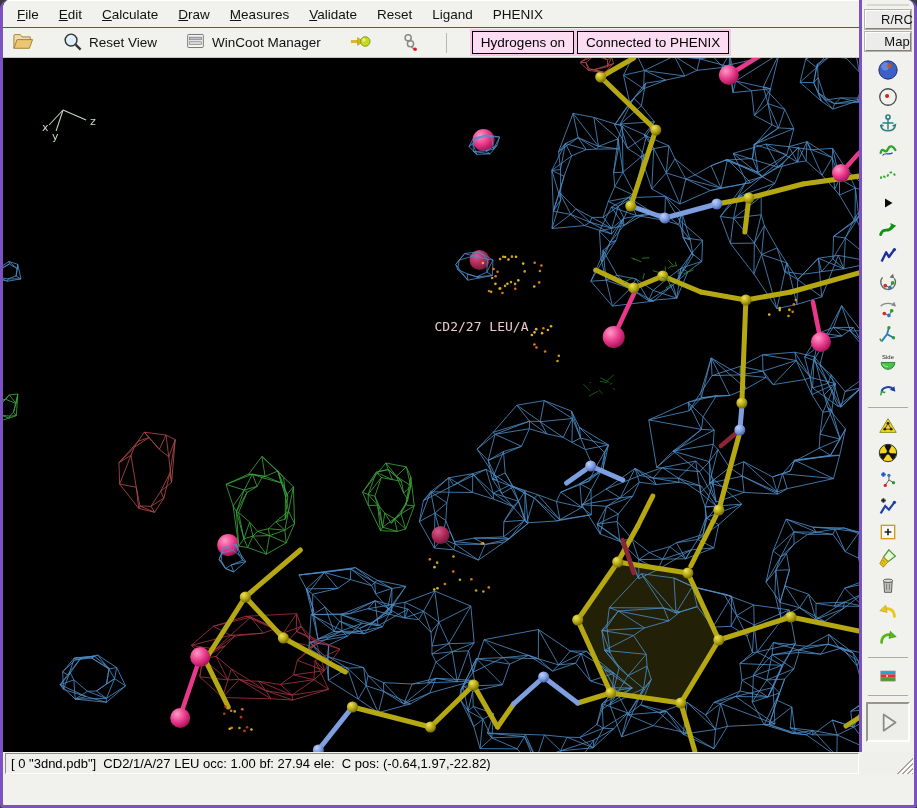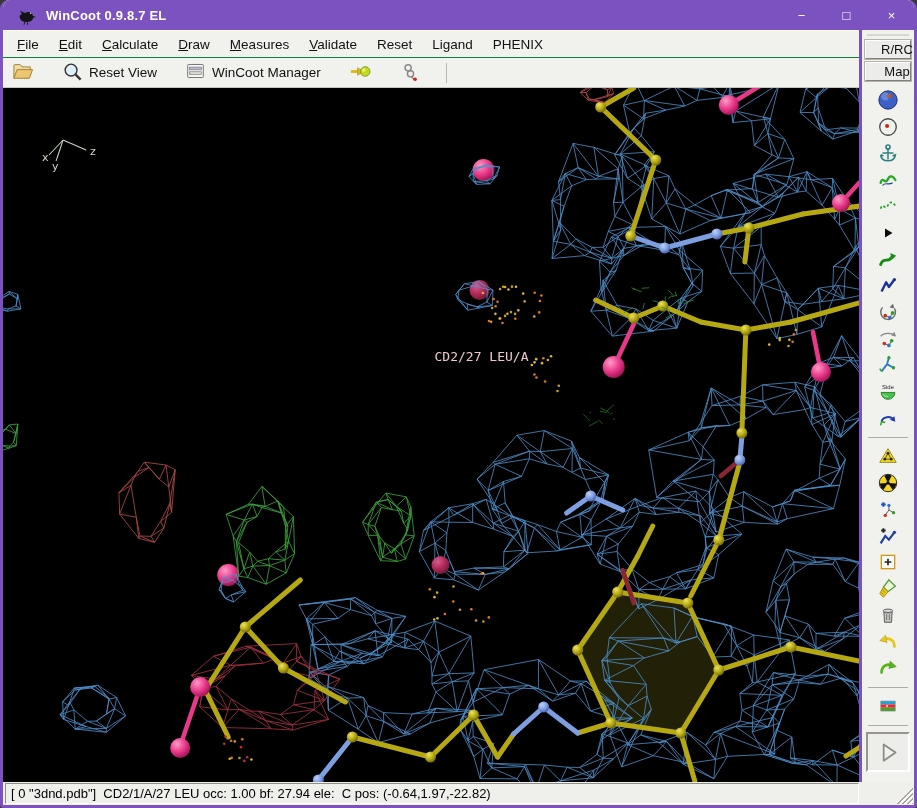--- a/index.html
+++ b/index.html
@@ -30,35 +30,20 @@
   .playbtn{margin-top:auto;width:44px;height:40px;background:#ededea;border:2px solid;border-color:#98958f #fff #fff #98958f;display:flex;align-items:center;justify-content:center;margin-bottom:8px;}
   .statusbar{grid-area:4/1/5/3;background:#efefec;display:flex;align-items:stretch;padding:1px 1px 1px 2px;gap:2px;}
   .statusbox{flex:1;border:1px solid;border-color:#908d87 #fff #fff #908d87;display:flex;align-items:center;padding:0 5px;font-size:13px;color:#000;white-space:pre;overflow:hidden;}
   .grip{width:52px;position:relative;}
   .grip::after{content:"";position:absolute;right:0;bottom:0;width:17px;height:17px;background:repeating-linear-gradient(135deg,#fbfbf9 0 2px,#a8a5a0 2px 3.5px);clip-path:polygon(100% 0,100% 100%,0 100%);}
 </style>
 </head>
 <body>
 
 <div class="window">
-  <div class="titlebar">
-    <span class="appicon">
-      <svg width="21" height="21" viewBox="0 0 24 24">
-          <path d="M3 13c0 4 3.5 6.5 8 6.5 4 0 7-2 7.5-5l3.2-.8-3.4-1c-.5-3-2.6-4.7-5.3-4.7-1.5 0-2.6.4-3.6 1.2L3.4 6.6 5.8 10.4C4.2 11 3 12 3 13Z" fill="#141414"></path>
-          <circle cx="15.6" cy="9.4" r=".8" fill="#e8e8e8"></circle>
-          <path d="M9 19.5 8 22.4 M12 19.8 12 22.6" stroke="#141414" stroke-width="1.1"></path>
-        </svg>
-    </span>
-    <span class="title">WinCoot 0.9.8.7 EL</span>
-    <span class="wincontrols">
-      <span class="wbtn">−</span>
-      <span class="wbtn">□</span>
-      <span class="wbtn">×</span>
-    </span>
-  </div>
 
   <div class="body">
     <div class="menubar">
         <span class="menu-item"><span class="mn">F</span>ile</span>
         <span class="menu-item"><span class="mn">E</span>dit</span>
         <span class="menu-item"><span class="mn">C</span>alculate</span>
         <span class="menu-item"><span class="mn">D</span>raw</span>
         <span class="menu-item"><span class="mn">M</span>easures</span>
         <span class="menu-item"><span class="mn">V</span>alidate</span>
         <span class="menu-item">Reset</span>
@@ -109,20 +94,24 @@
         <span>
           <svg width="21" height="21" viewBox="0 0 23 23">
               <circle cx="10" cy="7.5" r="3.4" fill="none" stroke="#888" stroke-width="1.6"></circle>
               <circle cx="12.6" cy="14" r="3.4" fill="none" stroke="#888" stroke-width="1.6"></circle>
               <path d="M13.5 17.2l2.8 2.5" stroke="#888" stroke-width="1.4"></path>
               <circle cx="17.6" cy="20" r="2" fill="#d42020"></circle>
             </svg>
         </span>
       </span>
       <span class="tsep"></span>
+      <span class="pinkwrap">
+        <button class="toggle">Hydrogens on</button>
+        <button class="toggle">Connected to PHENIX</button>
+      </span>
     </div>
 
     <div class="canvas">
       <svg id="scene" viewBox="3 88 855 694" preserveAspectRatio="none">
         <defs>
           <radialGradient id="gY" cx="35%" cy="30%" r="75%">
               <stop offset="0%" stop-color="#eee45c"></stop>
               <stop offset="55%" stop-color="#b5a813"></stop>
               <stop offset="100%" stop-color="#6e6508"></stop>
             </radialGradient>

